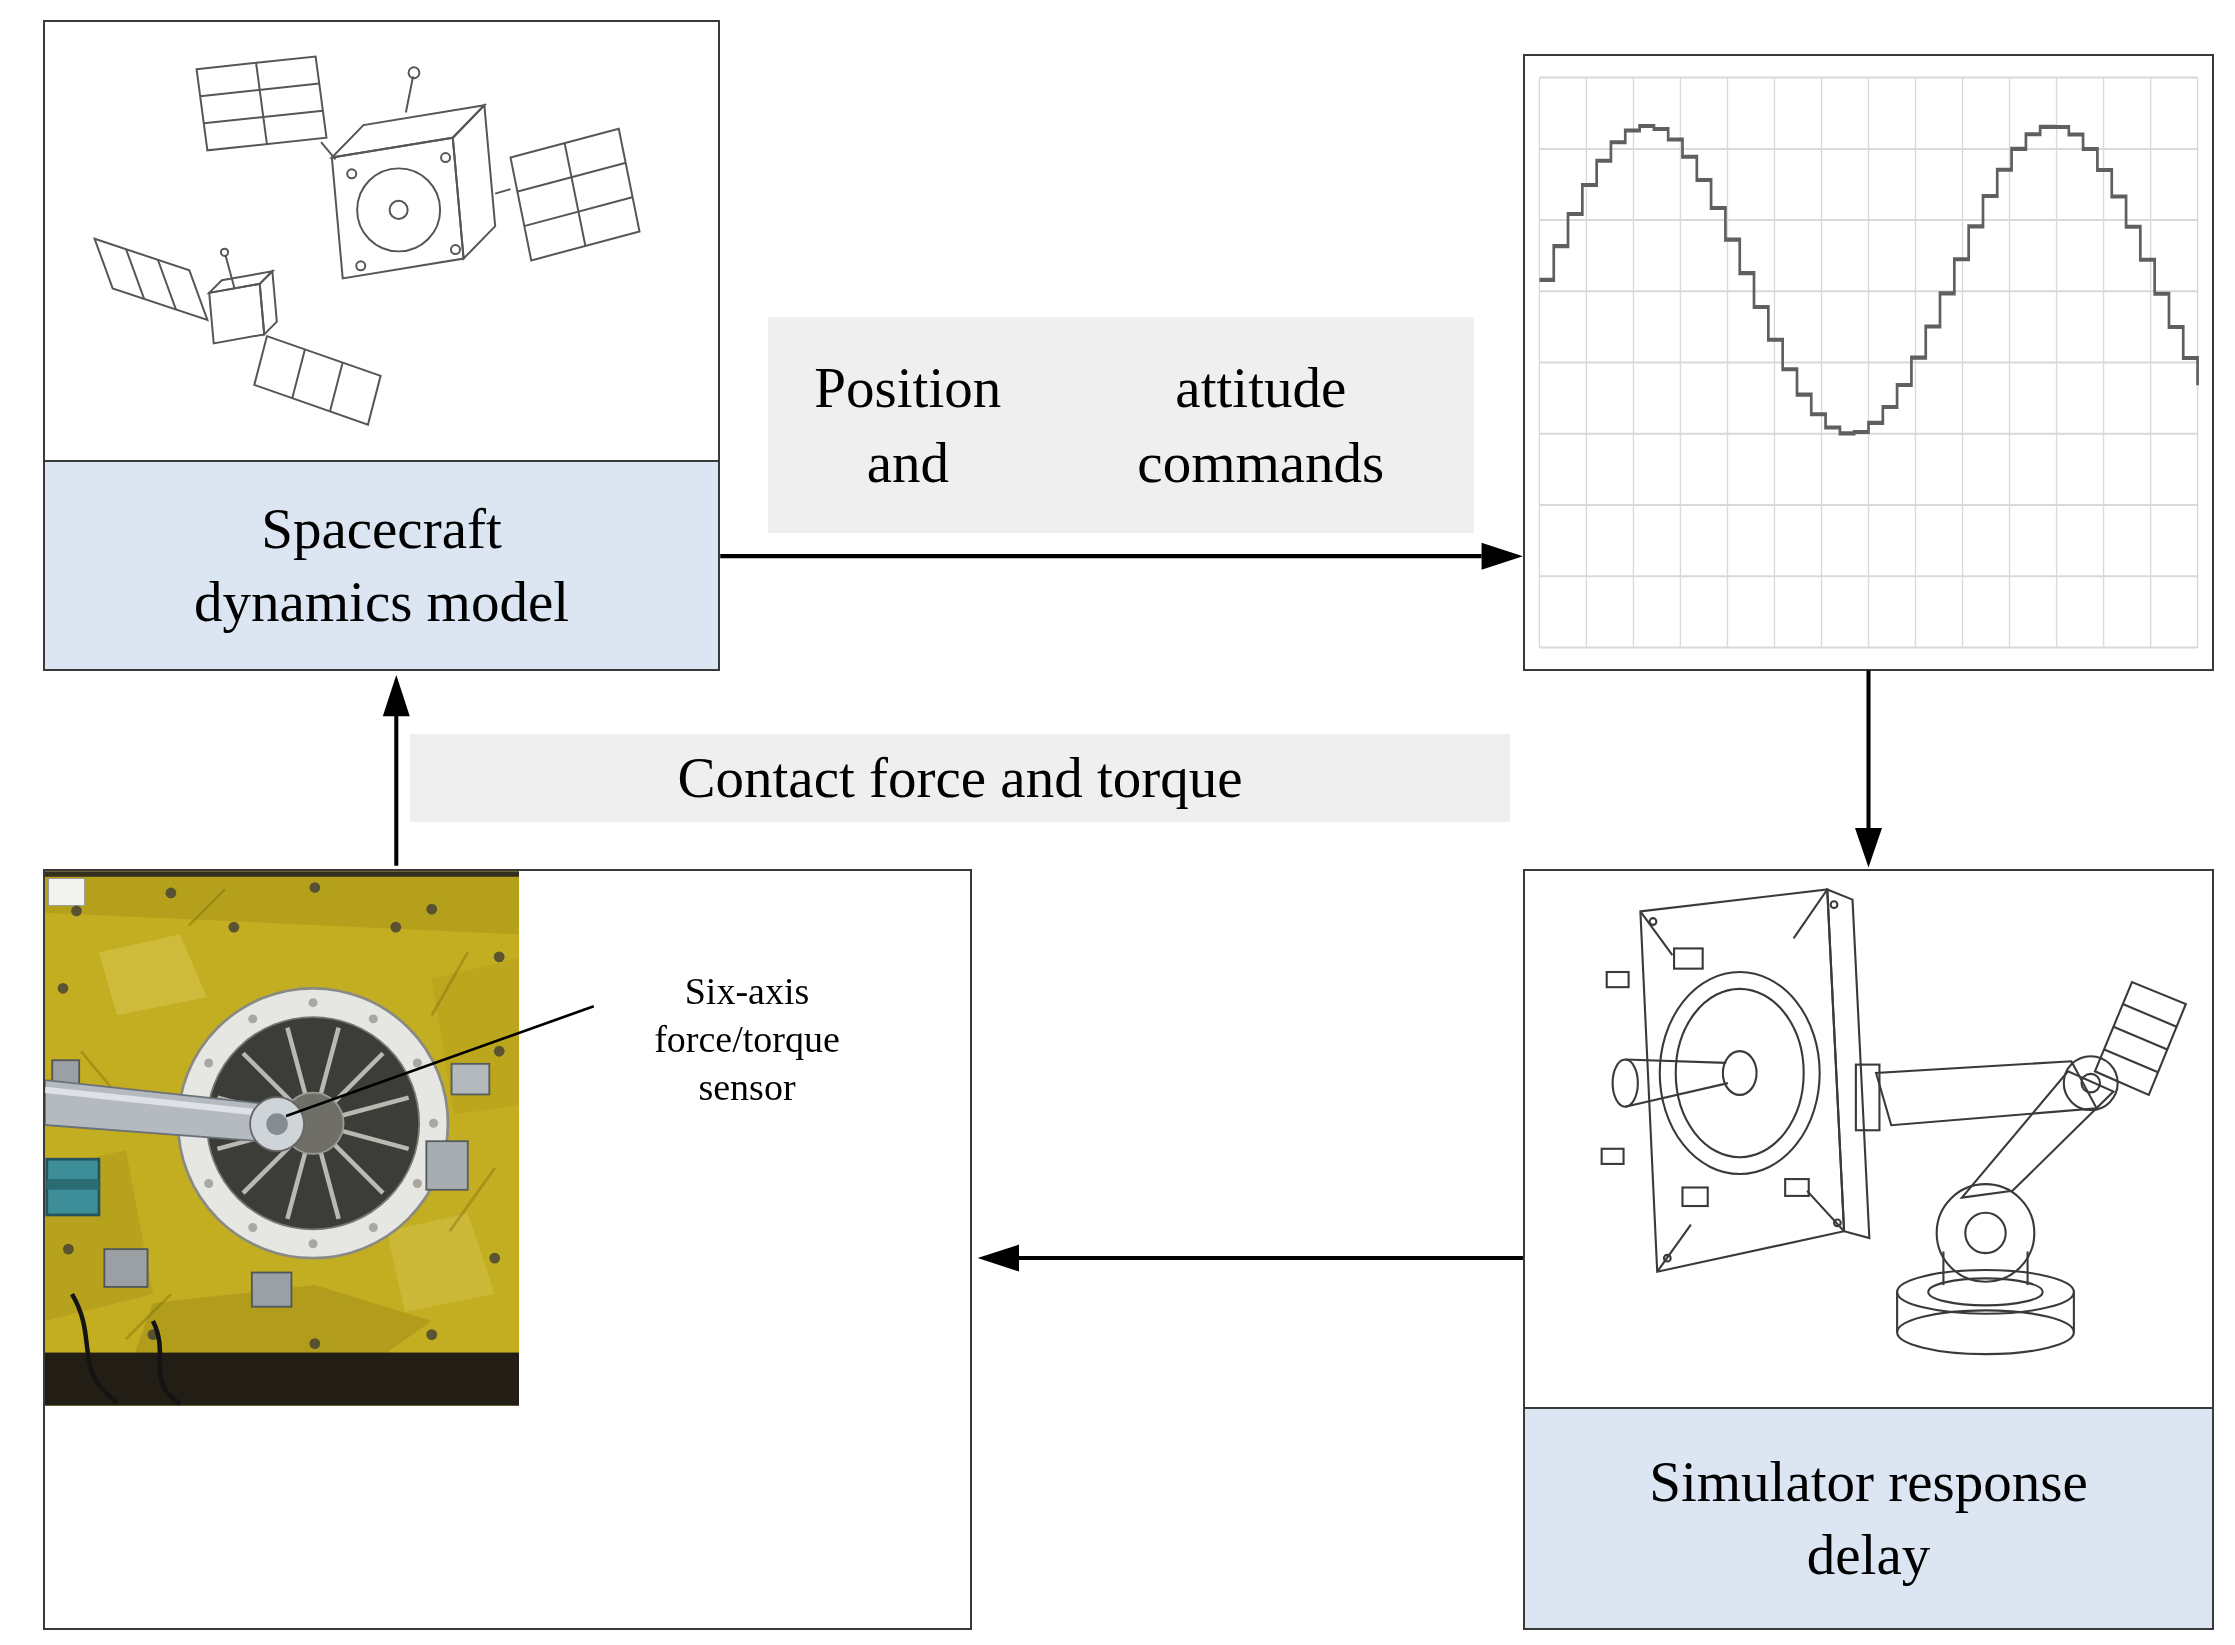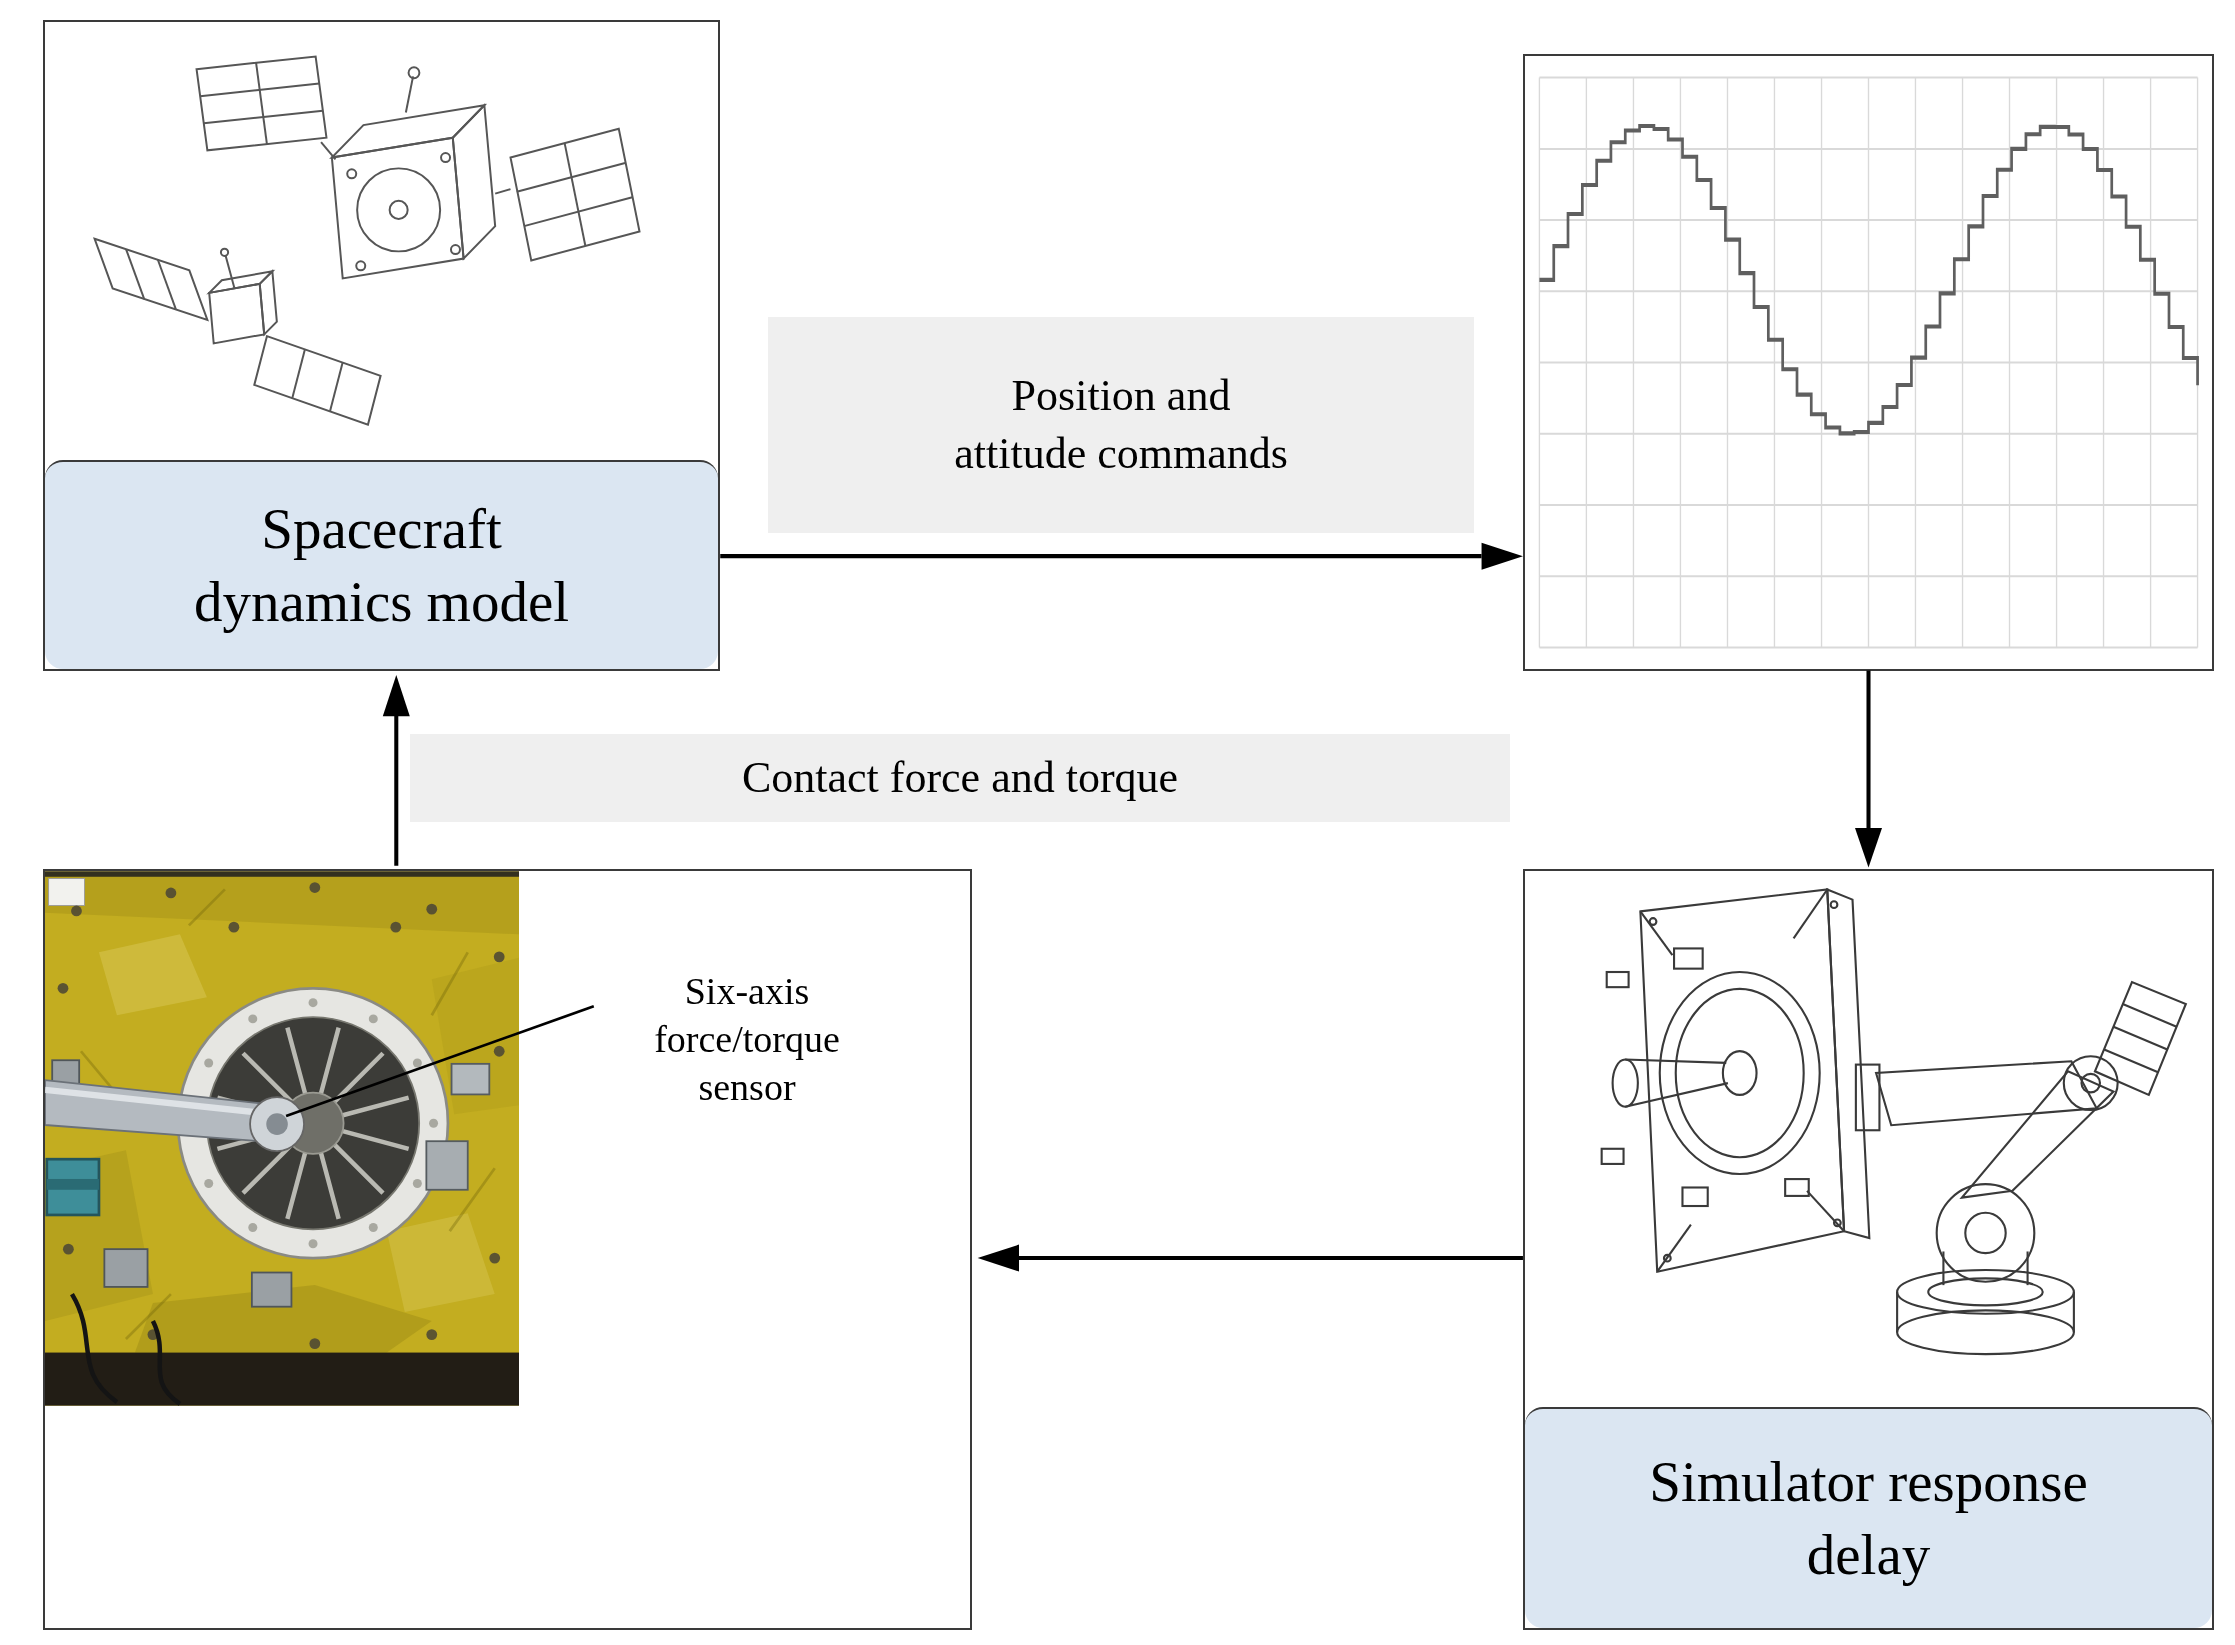--- a/index.html
+++ b/index.html
@@ -9,26 +9,26 @@
 
   .block {
     position: absolute; background: #fff; border: 2.7px solid #3a3a3a;
     display: flex; flex-direction: column;
   }
   .block-image { flex: 1 1 auto; position: relative; overflow: hidden; background: #fff; }
   .block-content { flex: 1 1 auto; position: relative; overflow: hidden; background: #fff; }
   .block-label {
     flex: 0 0 auto; background: #dbe6f2; border-top: 2.7px solid #3a3a3a;
     display: flex; flex-direction: column; align-items: center; justify-content: center;
-    text-align: center; font-size: 57px; line-height: 1.27; border-radius: 18px;
+    text-align: center; font-size: 57px; line-height: 1.27;
   }
   .arrow-label {
     position: absolute; background: #efefef;
-    display: flex; flex-direction: column; align-items: center; justify-content: center;
-    text-align: center; font-size: 44px; line-height: 1.32;
+    display: flex; align-items: center; justify-content: center;
+    text-align: center; font-size: 57px; line-height: 1.32;
   }
   .overlay { position: absolute; left: 0; top: 0; width: 2236px; height: 1645px; pointer-events: none; }
   .annotation { position: absolute; text-align: center; font-size: 38px; line-height: 1.26; }
   .fill100 { width: 100%; height: 100%; }
   .abs0 { position: absolute; left: 0; top: 0; }
 </style>
 </head>
 <body>
 
 <div style="position:absolute; inset:0;">

